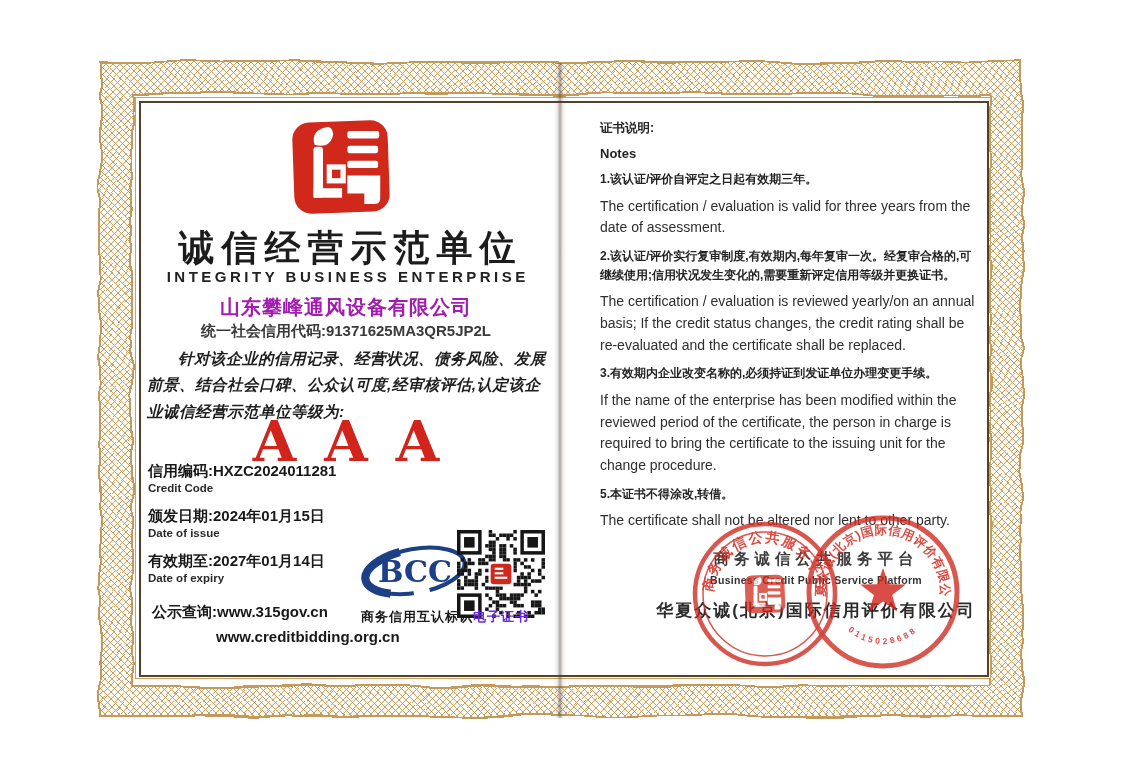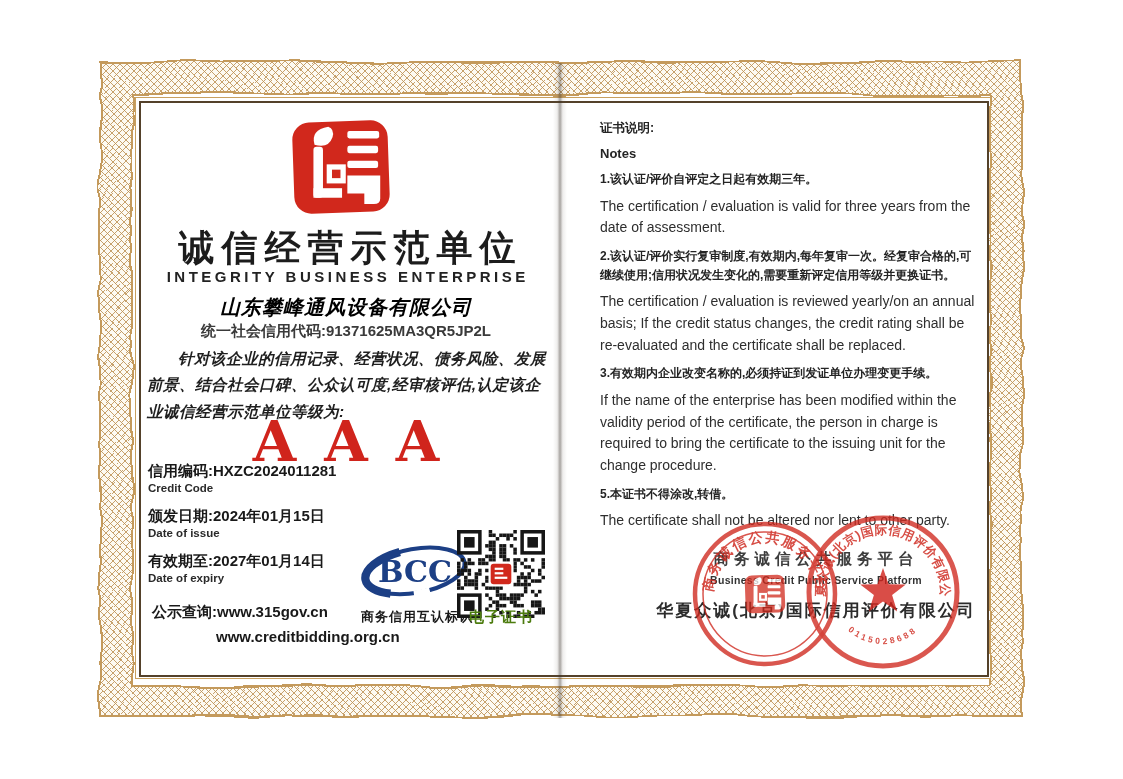--- a/index.html
+++ b/index.html
@@ -18,41 +18,41 @@
         background:linear-gradient(90deg,rgba(120,105,90,0) 0%,rgba(95,85,75,0.10) 30%,rgba(60,52,45,0.45) 50%,rgba(95,85,75,0.10) 70%,rgba(120,105,90,0) 100%);}
 
   
   .logo-wrap{position:absolute;left:288px;top:114px;width:106px;height:106px;}
   .title-cn{position:absolute;left:140px;top:224px;width:412px;text-align:center;
             font-family:"DejaVu Serif",serif;font-weight:bold;font-size:36px;color:#1c1c1c;
             letter-spacing:7px;padding-left:9px;box-sizing:border-box;}
   .title-en{position:absolute;left:140px;top:268px;width:412px;text-align:center;
             font-weight:bold;font-size:15px;color:#222;letter-spacing:3.5px;padding-left:3.5px;box-sizing:border-box;}
   .company{position:absolute;left:140px;top:294px;width:412px;text-align:center;
-           font-weight:bold;font-size:20px;color:#000000;letter-spacing:1px;font-style:italic;}
+           font-weight:bold;font-size:20px;color:#a21caf;letter-spacing:1px;}
   .uscc{position:absolute;left:140px;top:322px;width:412px;text-align:center;
         font-size:15px;color:#3a3a3a;font-weight:600;}
   .para{position:absolute;left:147px;top:346px;width:404px;margin:0;
         font-size:15.5px;line-height:1.7;color:#1f1f1f;font-weight:600;
         text-indent:2em;letter-spacing:0.5px;font-style:italic;}
   .rating{position:absolute;left:140px;top:408px;width:412px;text-align:center;
           font-family:"DejaVu Serif",serif;font-weight:bold;font-size:56px;color:#d0241c;
           letter-spacing:28px;padding-left:28px;box-sizing:border-box;}
   .fields{position:absolute;left:148px;top:462px;width:240px;}
   .fieldgroup{margin-bottom:13px;}
   .field-cn{font-size:15px;font-weight:bold;color:#191919;}
   .field-en{font-size:11.5px;font-weight:bold;color:#2a2a2a;margin-top:1px;}
   .query{position:absolute;left:152px;top:600px;width:260px;font-size:15px;font-weight:bold;color:#191919;line-height:1.65;}
   .query .cont{padding-left:64px;}
   .bcc-wrap{position:absolute;left:360px;top:538px;width:110px;height:64px;}
   .bcc-caption{position:absolute;left:352px;top:608px;width:130px;text-align:center;
                font-size:13px;font-weight:bold;color:#1a1a1a;letter-spacing:1px;}
   .qr-wrap{position:absolute;left:457px;top:530px;width:88px;height:88px;}
   .qr-caption{position:absolute;left:452px;top:608px;width:98px;text-align:center;
-              font-size:15px;font-weight:bold;color:#4d7c0f;letter-spacing:1px;}
+              font-size:13px;font-weight:bold;color:#6d28d9;letter-spacing:1px;}
 
   
   .notes{position:absolute;left:600px;top:120px;width:378px;color:#242424;}
   .notes-h-cn{font-size:12.5px;font-weight:bold;margin-bottom:9px;}
   .notes-h-en{font-size:13px;font-weight:bold;margin-bottom:9px;}
   .note-cn{font-size:12px;font-weight:600;line-height:1.55;margin-bottom:7px;}
   .note-en{font-size:14px;font-weight:400;line-height:1.55;margin-bottom:8px;color:#2e2e2e;}
 
   .issuer-block{position:absolute;left:620px;top:549px;width:392px;text-align:center;z-index:2;}
   .platform-cn{font-size:15.5px;font-weight:600;color:#3d3d3d;letter-spacing:5px;}
@@ -350,21 +350,21 @@
       <div>
         <div class="note-cn">1.该认证/评价自评定之日起有效期三年。</div>
         <div class="note-en">The certification / evaluation is valid for three years from the date of assessment.</div>
       </div>
       <div>
         <div class="note-cn">2.该认证/评价实行复审制度,有效期内,每年复审一次。经复审合格的,可继续使用;信用状况发生变化的,需要重新评定信用等级并更换证书。</div>
         <div class="note-en">The certification / evaluation is reviewed yearly/on an annual basis; If the credit status changes, the credit rating shall be re-evaluated and the certificate shall be replaced.</div>
       </div>
       <div>
         <div class="note-cn">3.有效期内企业改变名称的,必须持证到发证单位办理变更手续。</div>
-        <div class="note-en">If the name of the enterprise has been modified within the validity period of the certificate, the person in charge is required to bring the certificate to the issuing unit for the change procedure.</div>
+        <div class="note-en">If the name of the enterprise has been modified within the reviewed period of the certificate, the person in charge is required to bring the certificate to the issuing unit for the change procedure.</div>
       </div>
       <div>
         <div class="note-cn">5.本证书不得涂改,转借。</div>
         <div class="note-en">The certificate shall not be altered nor lent to other party.</div>
       </div>
     </div>
 
     <div class="issuer-block">
       <div class="platform-cn">商务诚信公共服务平台</div>
       <div class="platform-en">Business Credit Public Service Platform</div>

